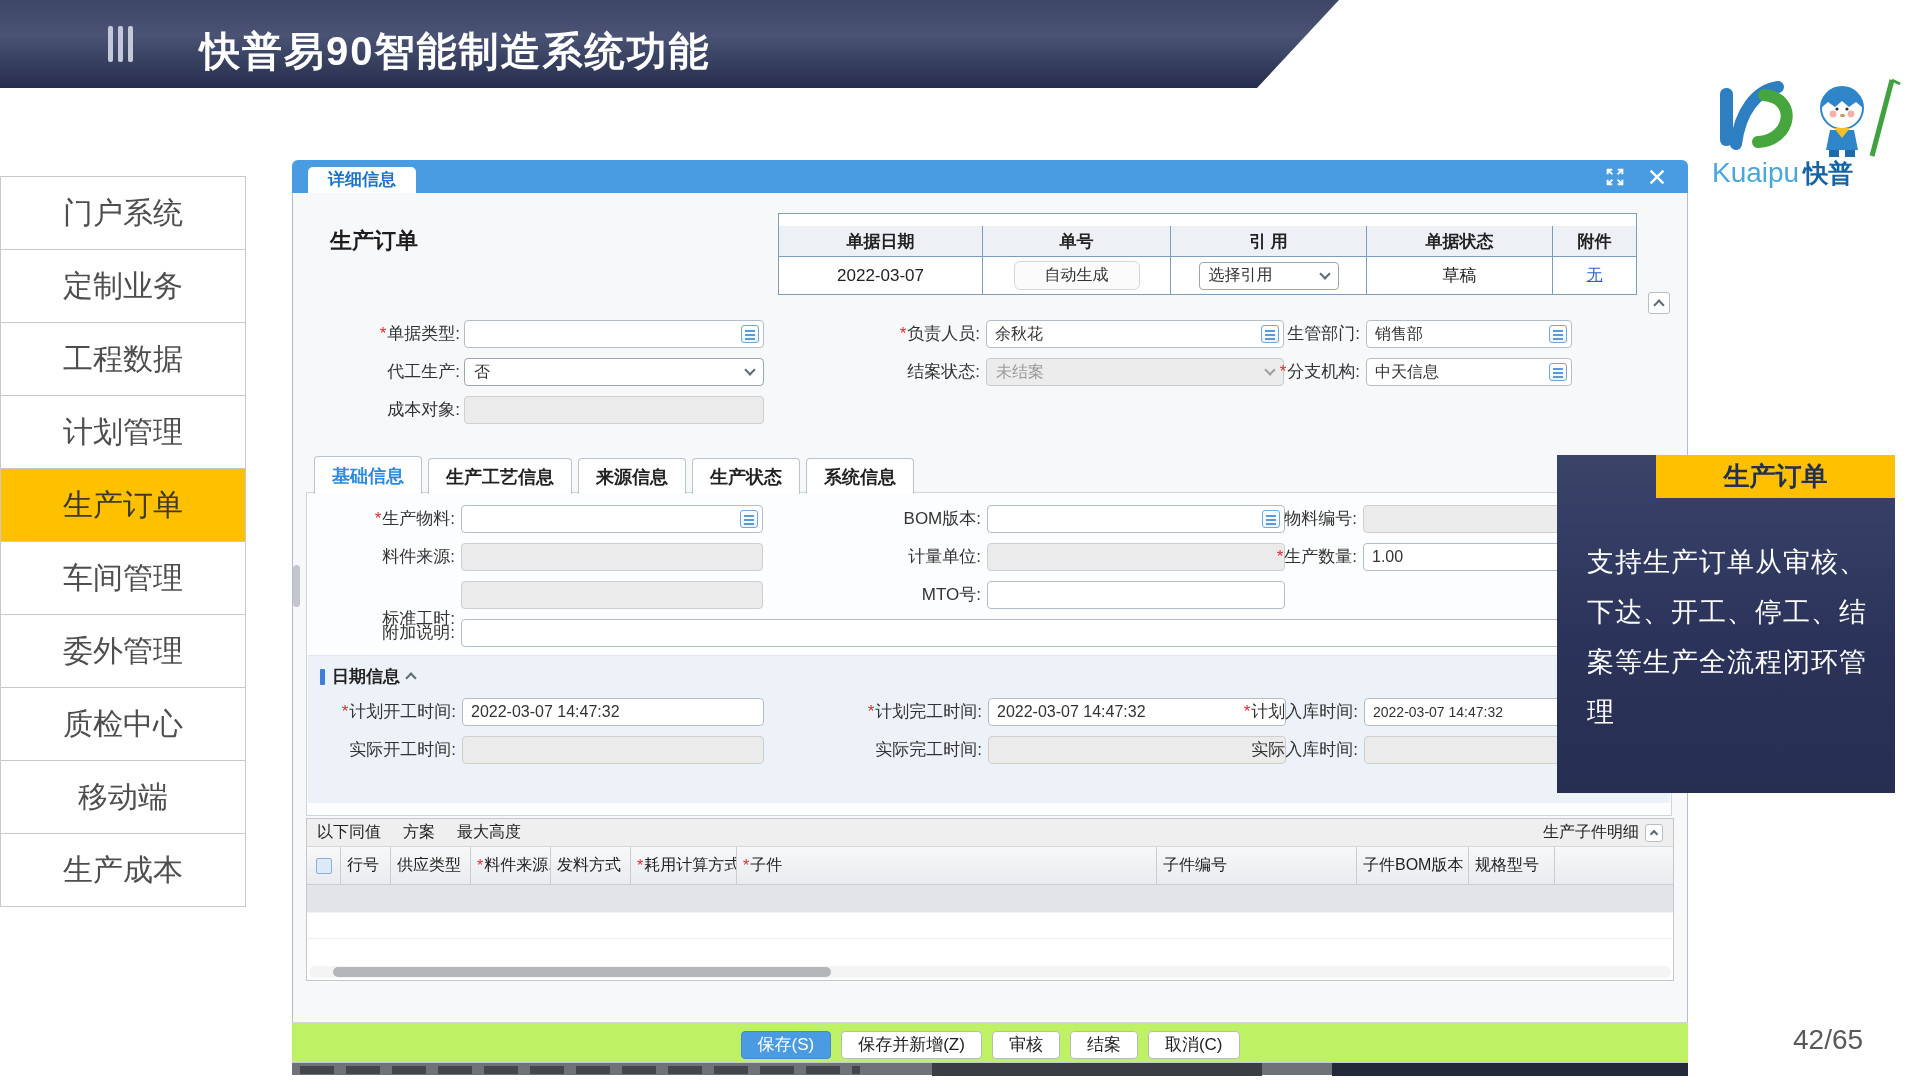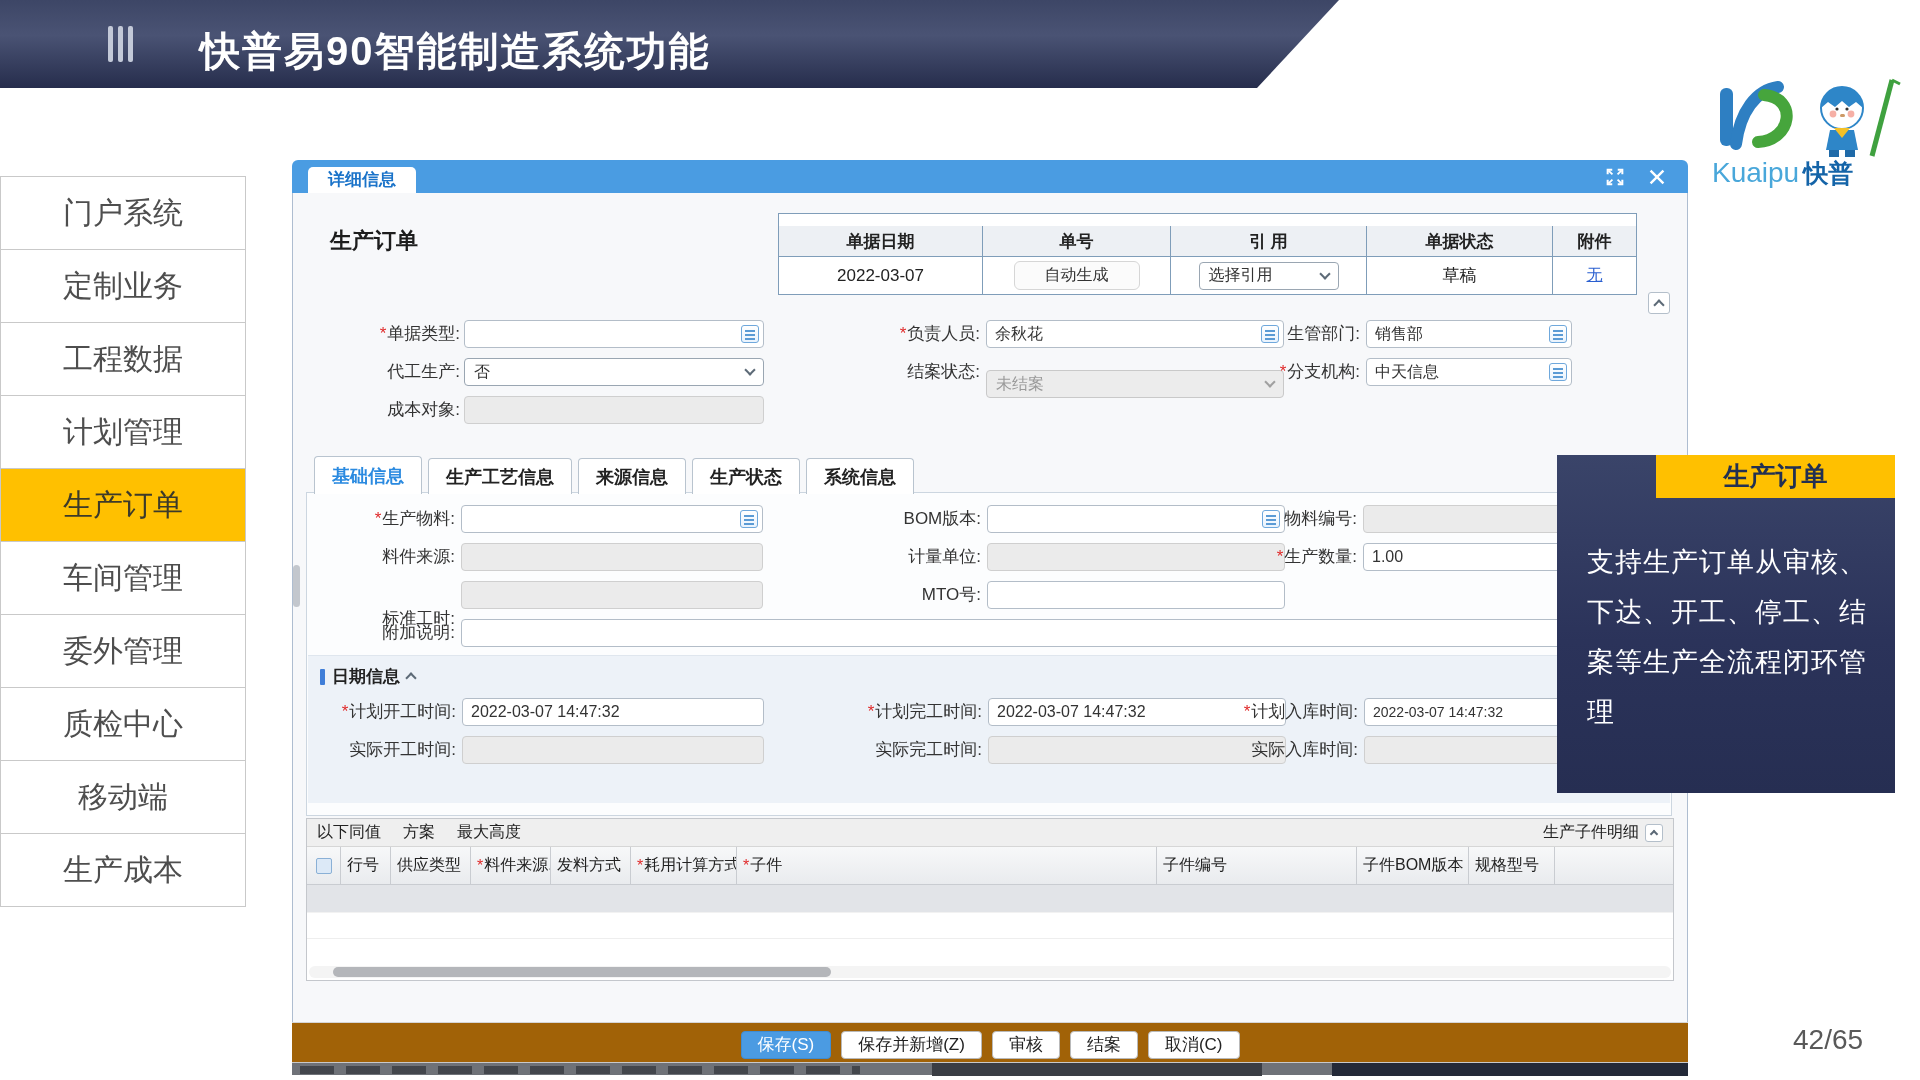--- a/index.html
+++ b/index.html
@@ -61,21 +61,21 @@
     font-family:"Liberation Sans","DejaVu Sans",sans-serif; font-size:16px; color:#333; padding:0 28px 0 8px; }
   .ipt.noico { padding-right:8px; }
   .ipt.dis { background:#ebebeb; border-color:#cfcfcf; }
   .lookup { position:absolute; right:5px; top:5px; width:18px; height:18px;
     border:1px solid #6fa8dc; border-radius:3px; background:linear-gradient(#ffffff,#e9f3fd); }
   .lookup::before { content:""; position:absolute; left:3px; right:3px; top:4px; height:10px;
     background:repeating-linear-gradient(180deg,#5b9bd5 0 2px,transparent 2px 4px); }
   .sel { height:28px; border:1px solid #9aa6b2; border-radius:4px; background:#fff;
     display:flex; align-items:center; justify-content:space-between; padding:0 9px;
     font-size:16px; color:#333; cursor:pointer; }
-  .sel.dis { background:#ececec; color:#9a9a9a; border-color:#c9c9c9; cursor:default;margin-top:12px; }
+  .sel.dis { background:#ececec; color:#9a9a9a; border-color:#c9c9c9; cursor:default; }
   .chev { width:8px; height:8px; border-right:2px solid #5d6a77; border-bottom:2px solid #5d6a77;
     transform:rotate(45deg); margin-top:-4px; }
   .sel.dis .chev { border-color:#a0a0a0; }
   .chev-up { width:8px; height:8px; border-right:2px solid #5d6a77; border-bottom:2px solid #5d6a77;
     transform:rotate(-135deg); margin-top:4px; }
   .sqbtn { position:absolute; width:22px; height:22px; border:1px solid #b4bfca; border-radius:3px;
     background:#fff; display:flex; align-items:center; justify-content:center; cursor:pointer; }
 
   
   .tabs { left:22px; top:296px; display:flex; align-items:flex-end; z-index:3; }
@@ -108,21 +108,21 @@
   .checkbox { width:16px; height:16px; border:1px solid #8ab0d6; background:#dce9f7; border-radius:2px; }
   .st-row-gray { position:absolute; left:0; top:66px; right:0; height:28px; background:#e2e4e8;
     border-bottom:1px solid #f2f2f2; }
   .st-row-white { position:absolute; left:0; top:94px; right:0; height:26px; border-bottom:1px solid #eee; }
   .st-scroll { position:absolute; left:2px; right:2px; bottom:2px; height:12px; background:#f4f4f4;
     border-radius:6px; }
   .st-thumb { position:absolute; left:24px; top:1px; width:498px; height:10px; background:#b4b6ba;
     border-radius:5px; cursor:pointer; }
 
   
-  .wfooter { left:0; top:862px; width:1396px; height:44px; background:#a16207;
+  .wfooter { left:0; top:862px; width:1396px; height:44px; background:#bef264;
     border-top:1px solid #d5d5d5; display:flex; align-items:center; justify-content:center; gap:10px; }
   .btn { height:28px; padding:0 16px; border:1px solid #b9b9b9; border-radius:4px; background:#fff;
     font-size:17px; color:#222; cursor:pointer;
     font-family:"Liberation Sans","DejaVu Sans",sans-serif; }
   .btn.primary { background:#4b9be2; border-color:#3f8cd2; color:#fff; }
 
   .strip { left:0; top:902px; width:1396px; height:13px; background:#6f7278; border-top:1px solid #c9c9c9; }
   .strip-tabs { position:absolute; left:8px; top:3px; width:560px; height:8px; opacity:.75;
     background:repeating-linear-gradient(90deg,#34373d 0 34px,transparent 34px 46px); }
   .strip-dark { position:absolute; left:640px; top:0; width:330px; height:13px; background:#3a3d44; }

